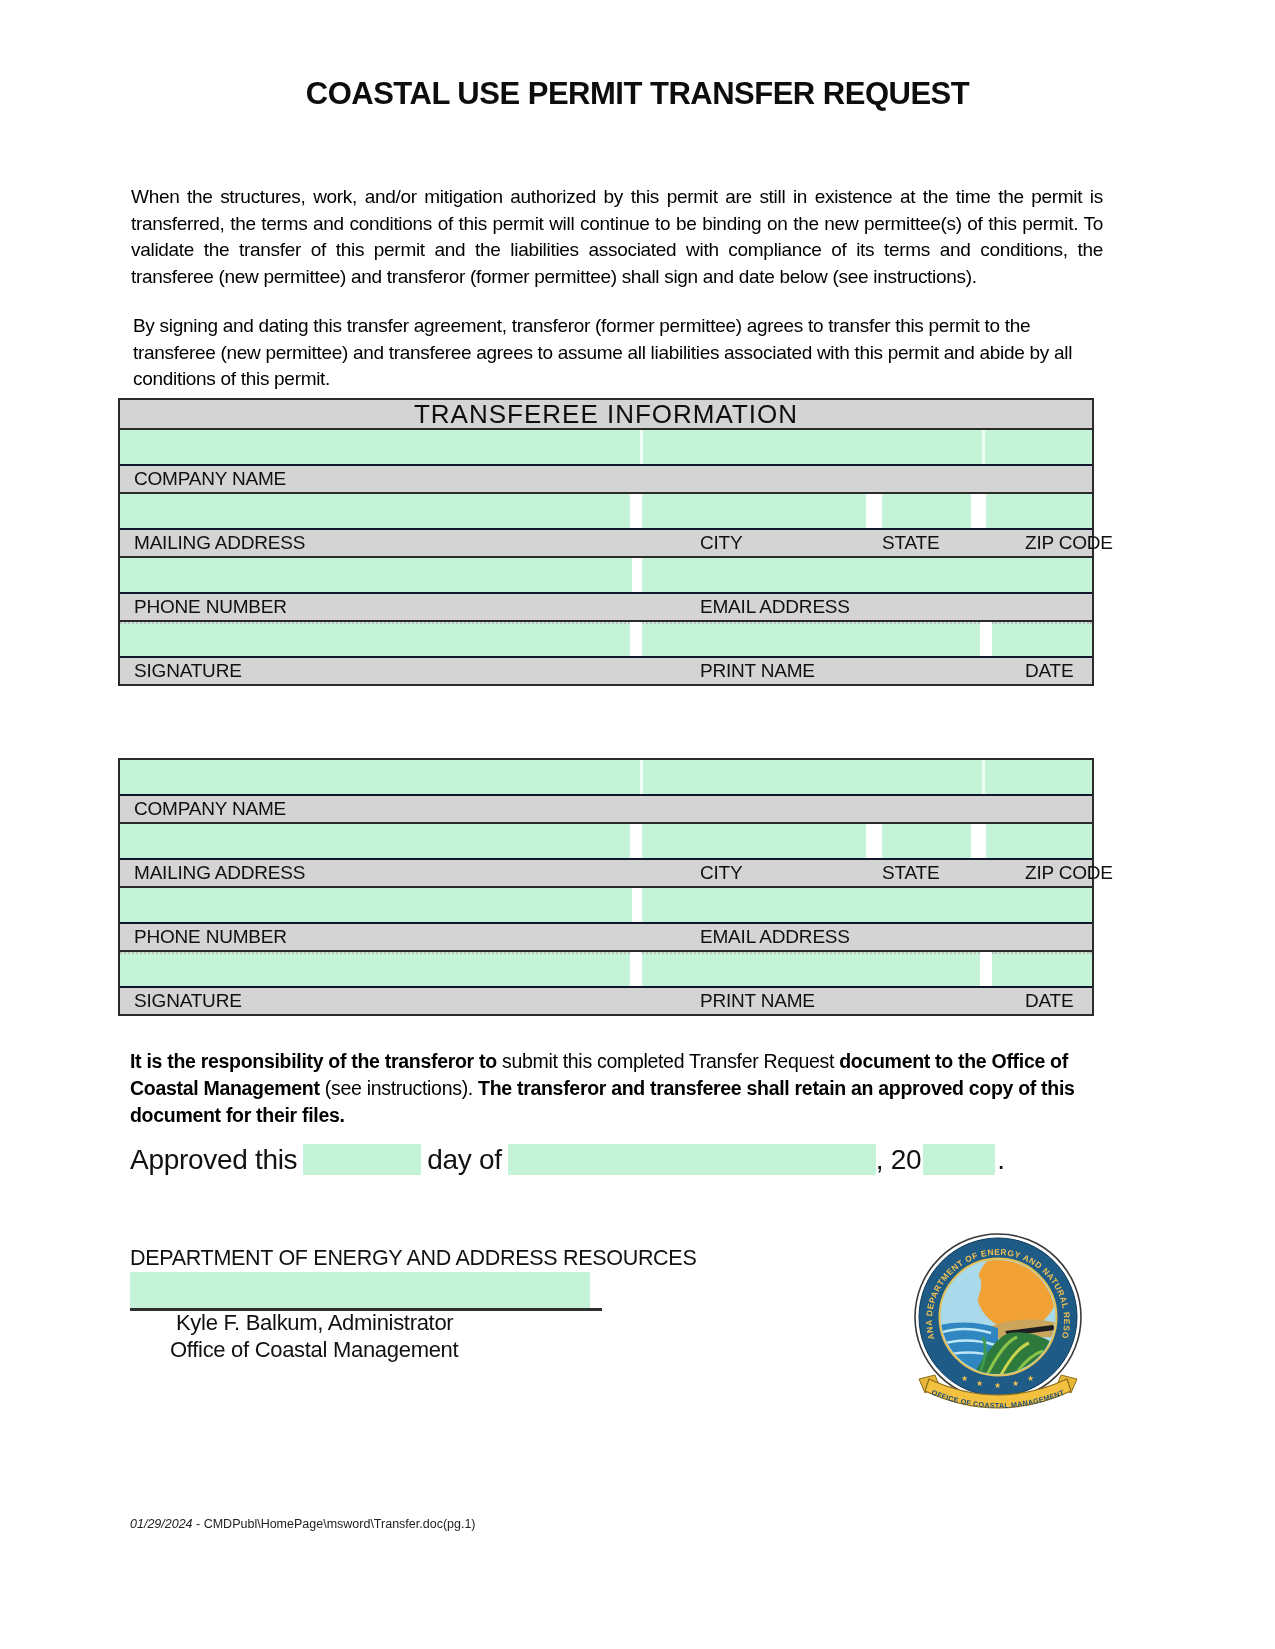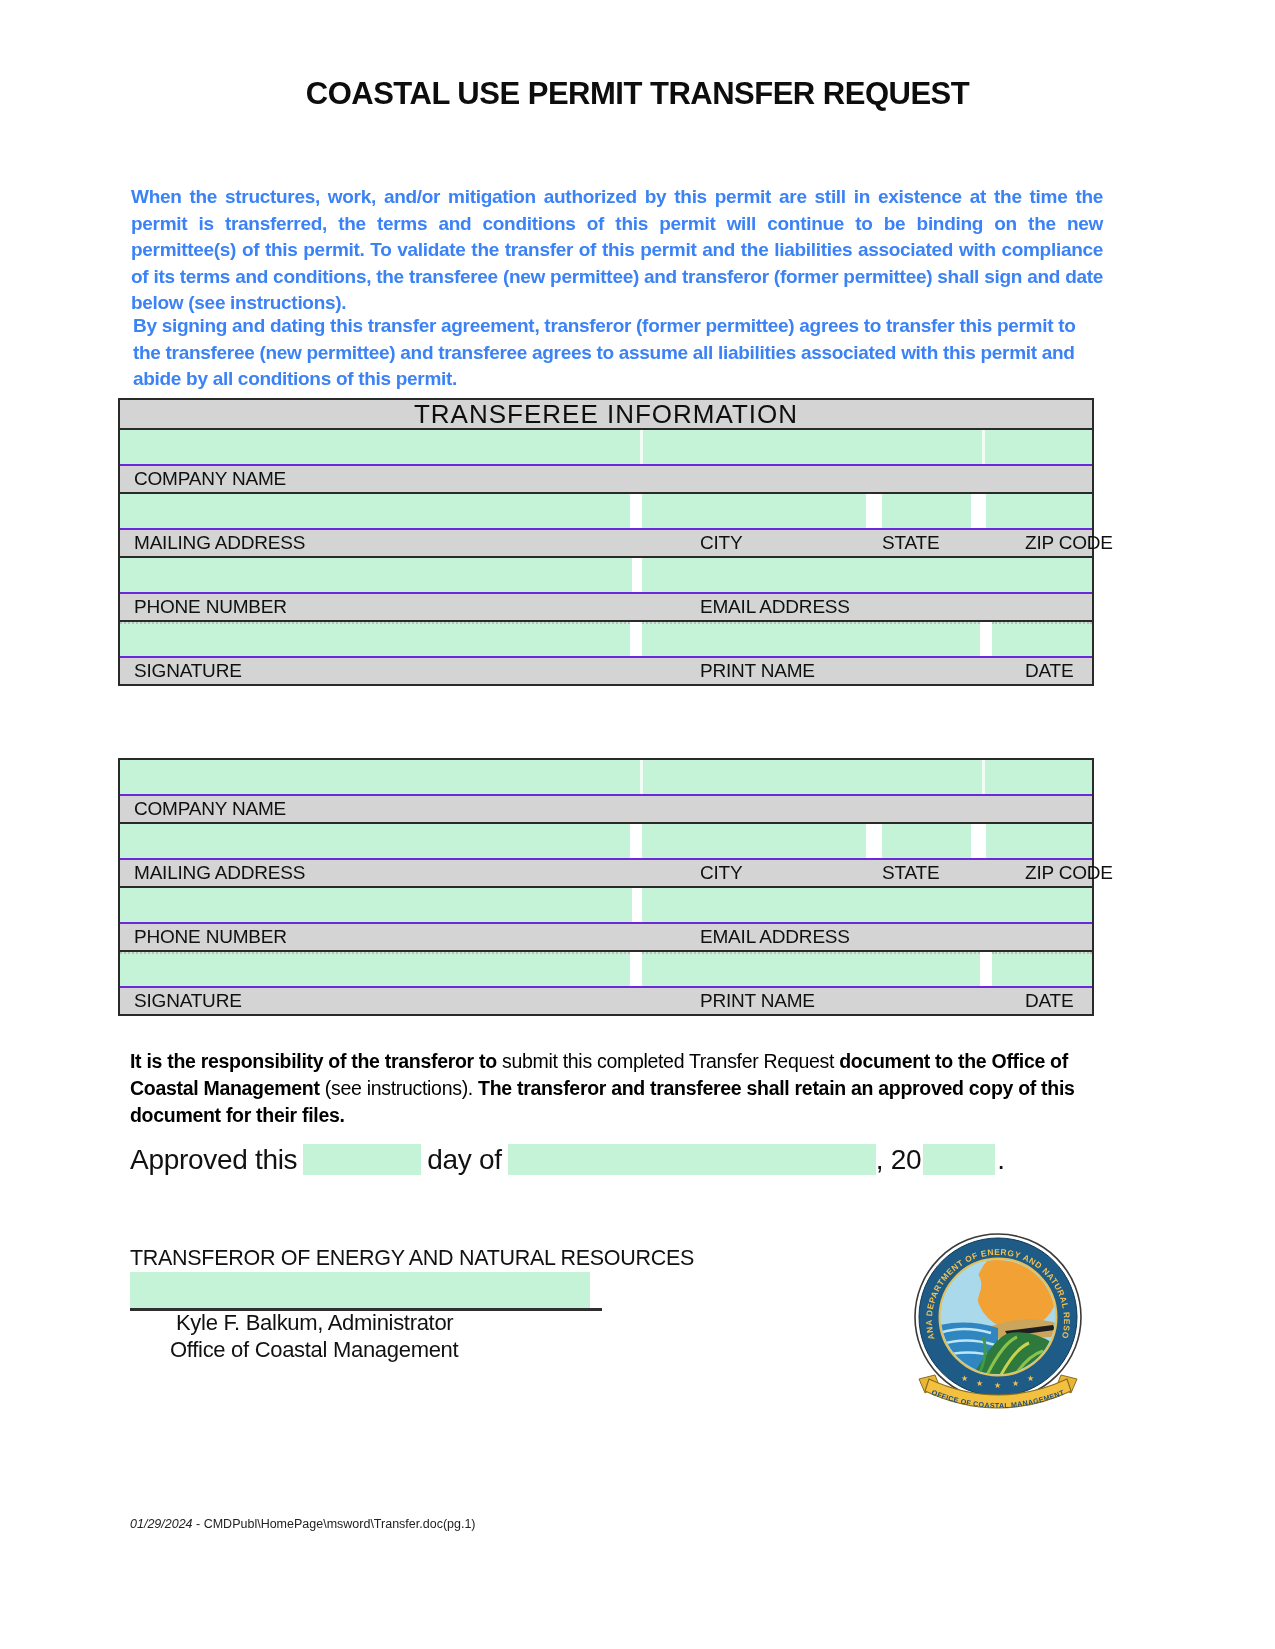--- a/index.html
+++ b/index.html
@@ -7,38 +7,38 @@
         font-family:"Liberation Sans", sans-serif;color:#111;overflow:hidden;}
 
   .title{position:absolute;top:76px;left:0;width:100%;text-align:center;
          font-size:31px;font-weight:700;letter-spacing:-0.5px;color:#0d0d0d;}
 
   .permit-line{position:absolute;top:136px;left:338px;font-size:25px;font-weight:700;
                letter-spacing:-0.5px;white-space:nowrap;}
   .permit-field{display:inline-block;vertical-align:bottom;width:300px;height:34px;
                 background:var(--green);border-bottom:3px solid #2b2b2b;margin-left:2px;}
 
-  .para{position:absolute;font-size:19px;line-height:26.5px;letter-spacing:-0.3px;color:#3b82f6;font-weight:bold;}
+  .para{position:absolute;font-size:19px;line-height:26.5px;letter-spacing:-0.3px;color:#000000;}
   .p1{top:184px;left:131px;width:972px;text-align:justify;}
   .p2{top:313px;left:133px;width:965px;}
 
   
   .ftable{position:absolute;left:118px;width:972px;border:2px solid #2a2a2a;background:#fff;}
   .t1{top:398px;}
   .t2{top:758px;}
   .hdr{height:28px;background:var(--gray);border-bottom:2px solid #2a2a2a;
        display:flex;align-items:center;justify-content:center;
        font-size:26px;letter-spacing:1px;color:#0e0e0e;}
   .grow{position:relative;height:34px;display:flex;background:#fff;}
   .grow .cell{background:var(--green);height:100%;}
   .grow .gap{background:#fff;height:100%;}
   .grow.dotted .cell{border-top:2px dotted #bdbdbd;box-sizing:border-box;}
   .sep{position:absolute;top:0;bottom:0;width:3px;background:rgba(255,255,255,0.75);}
   .lrow{position:relative;height:26px;background:var(--gray);
-        border-top:2px solid #6d28d9;border-bottom:2px solid #2a2a2a;}
+        border-top:2px solid #0f172a;border-bottom:2px solid #2a2a2a;}
   .lrow span{position:absolute;top:50%;transform:translateY(-50%);
              font-size:19px;letter-spacing:-0.2px;color:#101010;white-space:nowrap;}
   .lp1{left:14px;} .lp2{left:560px;margin-left:20px;} .lp3{left:762px;} .lp4{left:905px;}
 
   
   .resp{position:absolute;top:1048px;left:130px;width:962px;font-size:19.5px;
         line-height:27px;letter-spacing:-0.3px;color:#000000;}
   .b{font-weight:700;}
 
   
@@ -176,21 +176,21 @@
   </div>
 
   <div class="resp">
     <span class="b">It is the responsibility of the transferor to</span><span> submit this completed Transfer Request </span><span class="b">document to the Office of Coastal Management</span><span> (see instructions).  </span><span class="b">The transferor and transferee shall retain an approved copy of this document for their files.</span>
   </div>
 
   <div class="approved">
     <span>Approved this</span><span class="afield af1"></span><span>day of</span><span class="afield af2"></span><span>, 20</span><span class="afield af3"></span><span>.</span>
   </div>
 
-  <div class="dept">TRANSFEROR OF ENERGY AND NATURAL RESOURCES</div>
+  <div class="dept">DEPARTMENT OF ENERGY AND ADDRESS RESOURCES</div>
 
   <div class="sigline">
     <div class="sigfield"></div>
   </div>
   <div class="admin1">Kyle F. Balkum, Administrator</div>
   <div class="admin2">Office of Coastal Management</div>
 
   <div class="seal">
     <svg width="170" height="196" viewBox="0 0 170 196">
       <defs>

